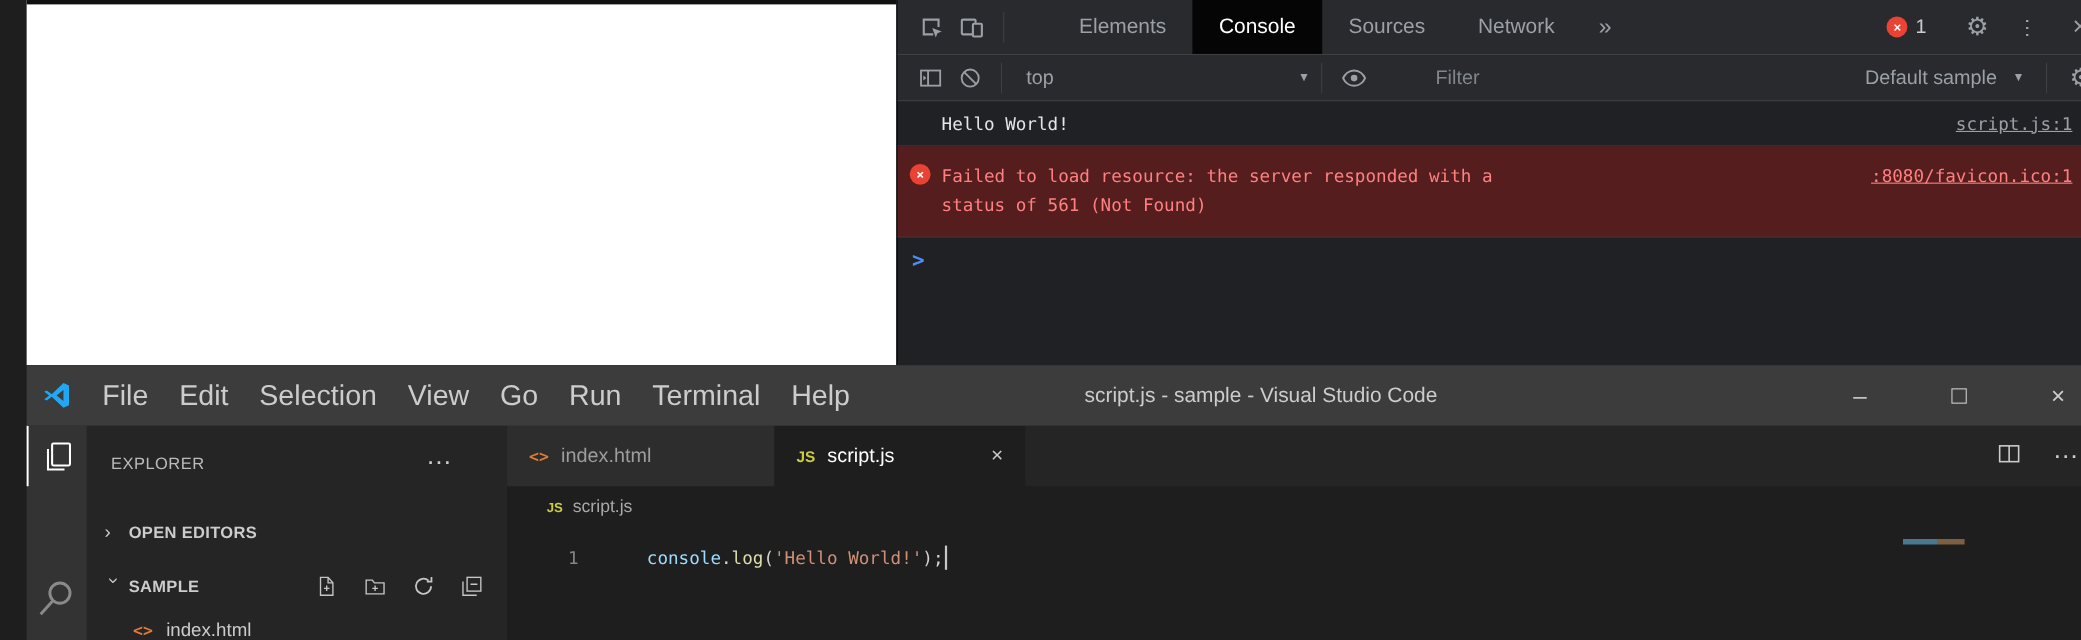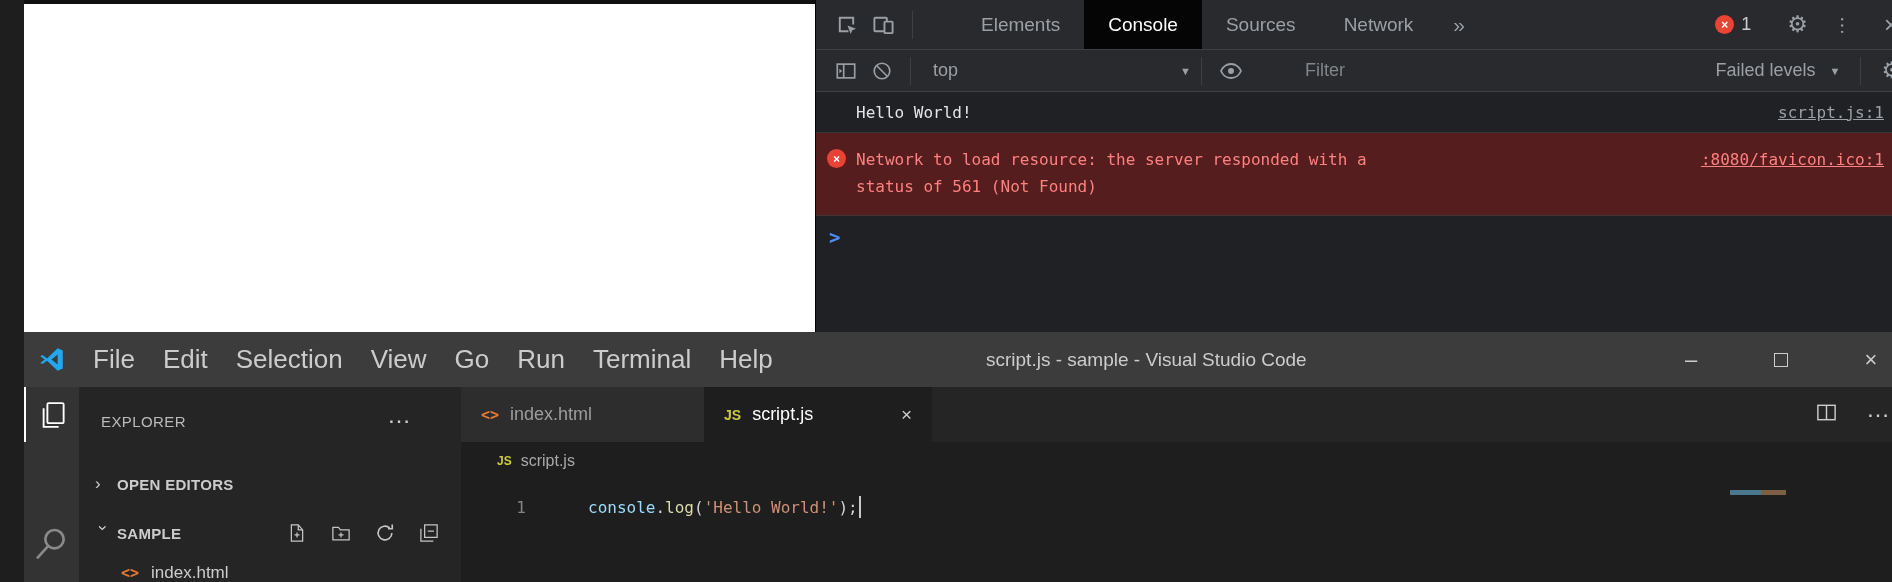--- a/index.html
+++ b/index.html
@@ -178,38 +178,38 @@
       </div>
       <span class="dt-sep"></span>
       <span class="dt-btn">
         <svg width="24" height="20" viewBox="0 0 24 20">
           <path d="M12 3 C7 3 3.4 6.8 2 10 c1.4 3.2 5 7 10 7 s8.6 -3.8 10 -7 C20.6 6.8 17 3 12 3 Z" fill="none" stroke="#9aa0a6" stroke-width="1.8"></path>
           <circle cx="12" cy="10" r="3" fill="#9aa0a6"></circle>
         </svg>
       </span>
       <input class="filter-input" placeholder="Filter" style="">
       <div class="levels">
-        <span>Failed levels</span>
+        <span>Default sample</span>
         <span class="dd-arrow">▼</span>
       </div>
       <span class="dt-sep right"></span>
       <span class="glyph-gear">⚙</span>
     </div>
 
     <div>
       <div class="con-row-log">
         <span>Hello World!</span>
         <a class="src-link">script.js:1</a>
       </div>
       <div class="con-row-error" style="background-color: rgb(85, 29, 29);">
         <span class="err-badge" style="background-color: rgb(233, 67, 53);">
           <span>×</span>
         </span>
         <div class="err-text" style="color: rgb(255, 128, 128);">
-          <div>Network to load resource: the server responded with a</div>
+          <div>Failed to load resource: the server responded with a</div>
           <div>status of 561 (Not Found)</div>
         </div>
         <a class="src-link" style="color: rgb(255, 128, 128);">:8080/favicon.ico:1</a>
       </div>
       <div class="con-prompt" style="color: rgb(78, 142, 247);">&gt;</div>
     </div>
   </div>
 
   <div class="vscode">
 

